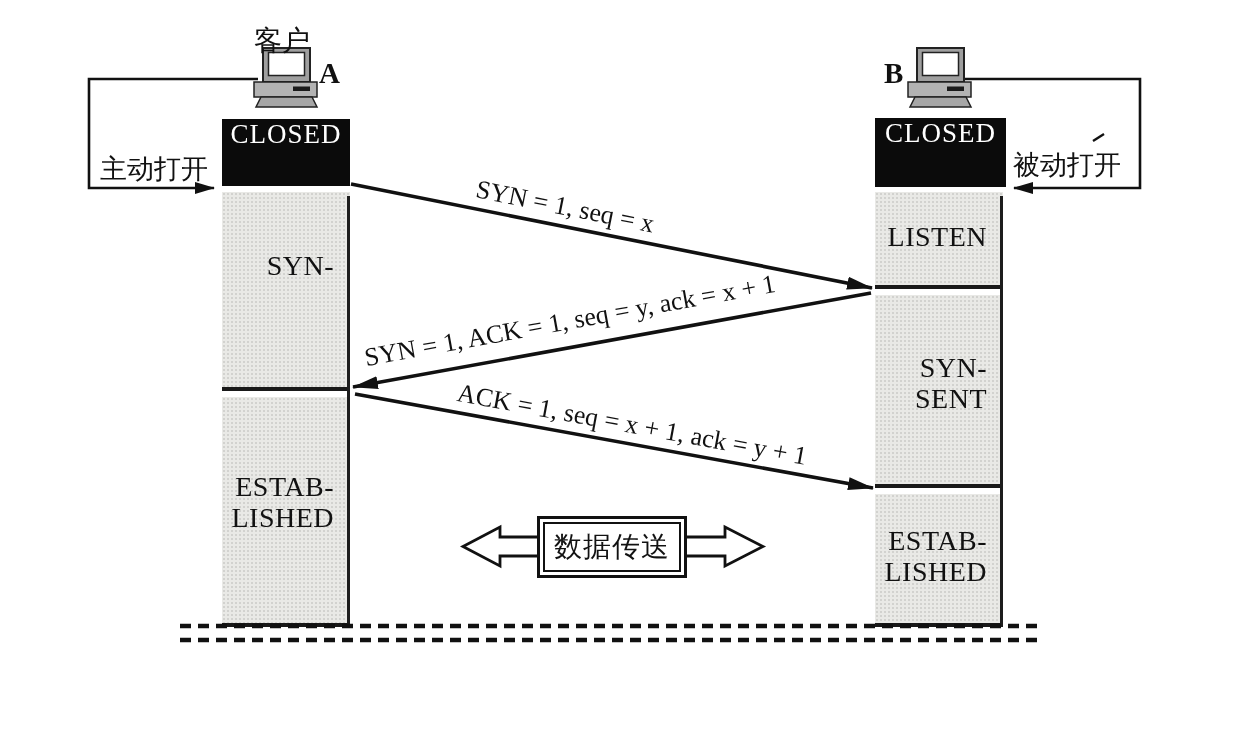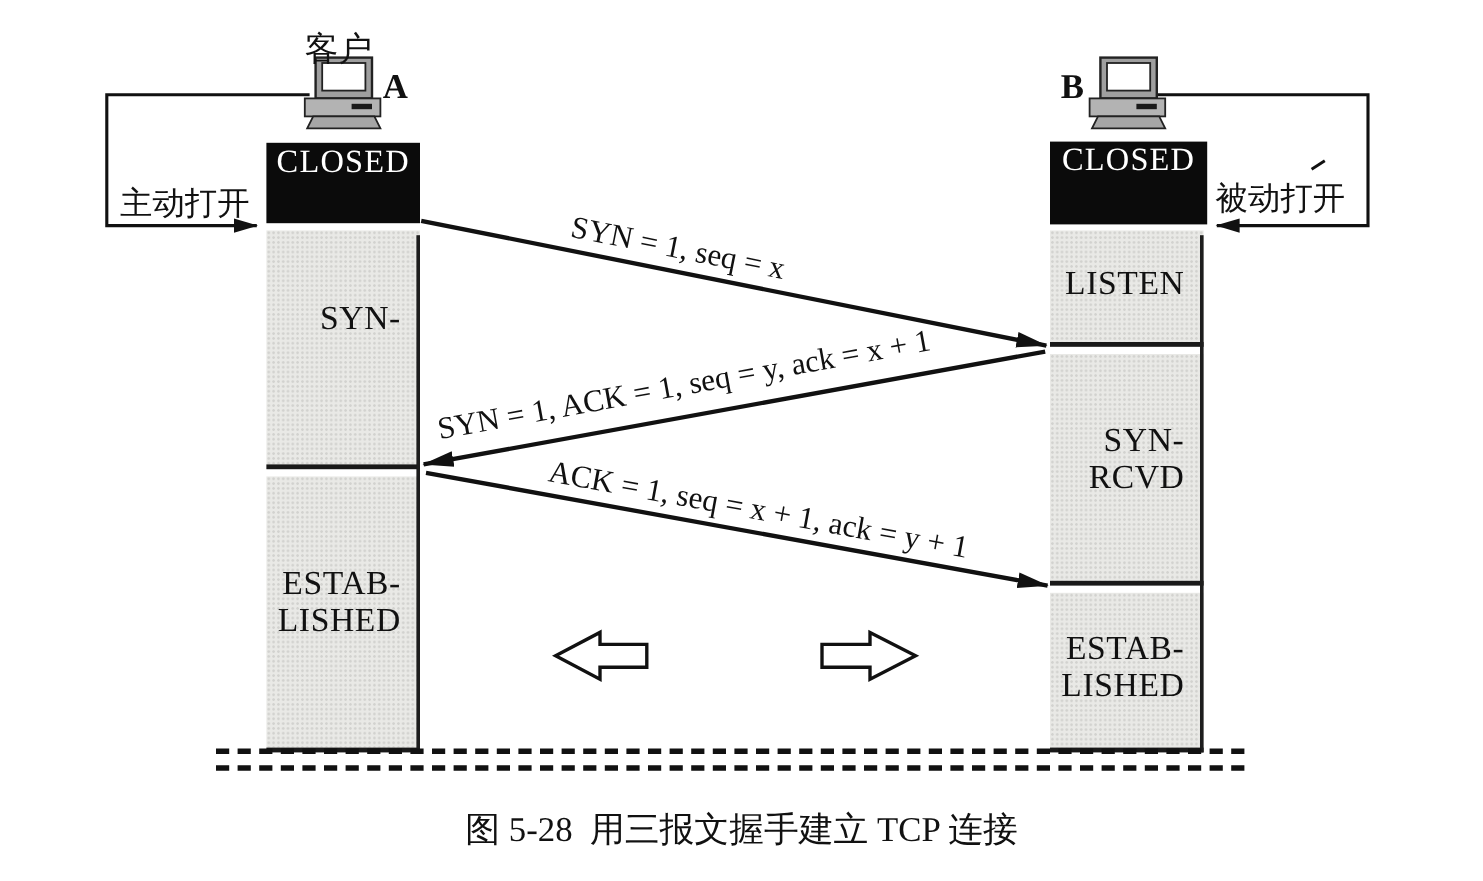--- a/index.html
+++ b/index.html
@@ -159,27 +159,29 @@
     <div>SYN-</div>
   </div>
   <div class="state-label" style="left:222px; top:471px;">
     <div>ESTAB-</div>
     <div>LISHED</div>
   </div>
 
   <div class="state-label" style="left:875px; top:221px;">LISTEN</div>
   <div class="state-label" style="left:875px; top:352px;">
     <div>SYN-</div>
-    <div>RCVD</div>
+    <div>SENT</div>
   </div>
   <div class="state-label" style="left:875px; top:525px;">
     <div>ESTAB-</div>
     <div>LISHED</div>
   </div>
 
   <div class="msg-label" style="left:565px; top:207px; transform:translate(-50%,-50%) rotate(11.3deg);">SYN = 1, seq = x</div>
   <div class="msg-label" style="left:570px; top:321px; transform:translate(-50%,-50%) rotate(-10.3deg);">SYN = 1, ACK = 1, seq = y, ack = x + 1</div>
   <div class="msg-label" style="left:632px; top:425px; transform:translate(-50%,-50%) rotate(10.4deg);">ACK = 1, seq = x + 1, ack = y + 1</div>
 
+  <div class="dt-box">
+    <div class="dt-box-inner">数据传送</div>
+  </div>
 
-  <div class="caption">图 5-28  用三报文握手建立 TCP 连接</div>
 
 </div>
 
 </body></html>

